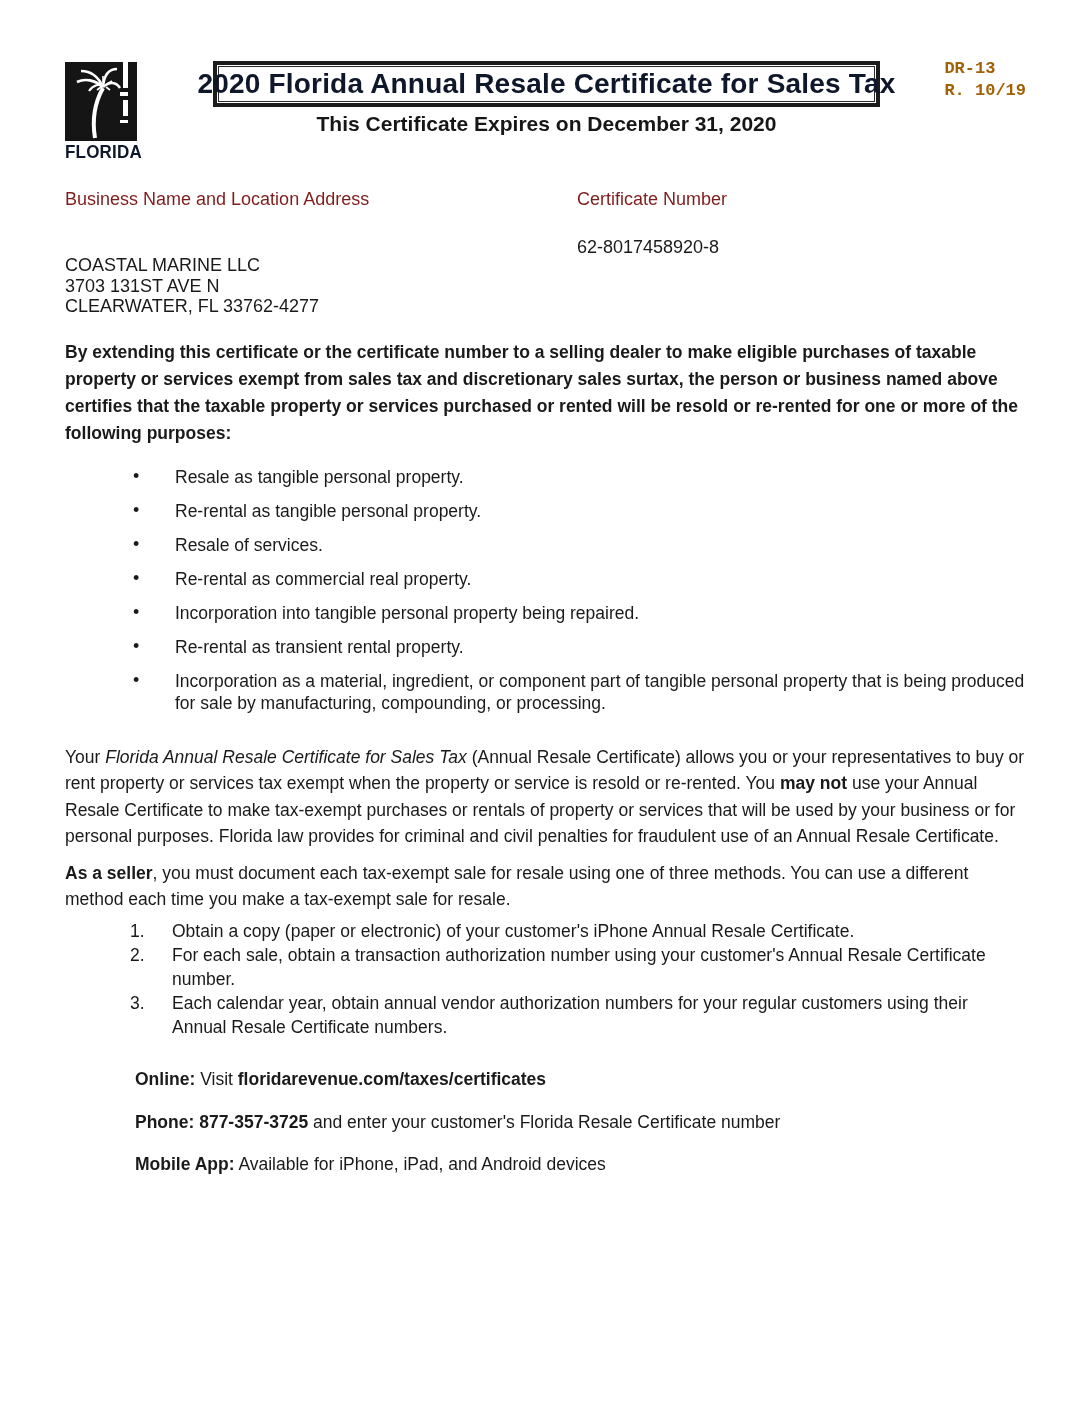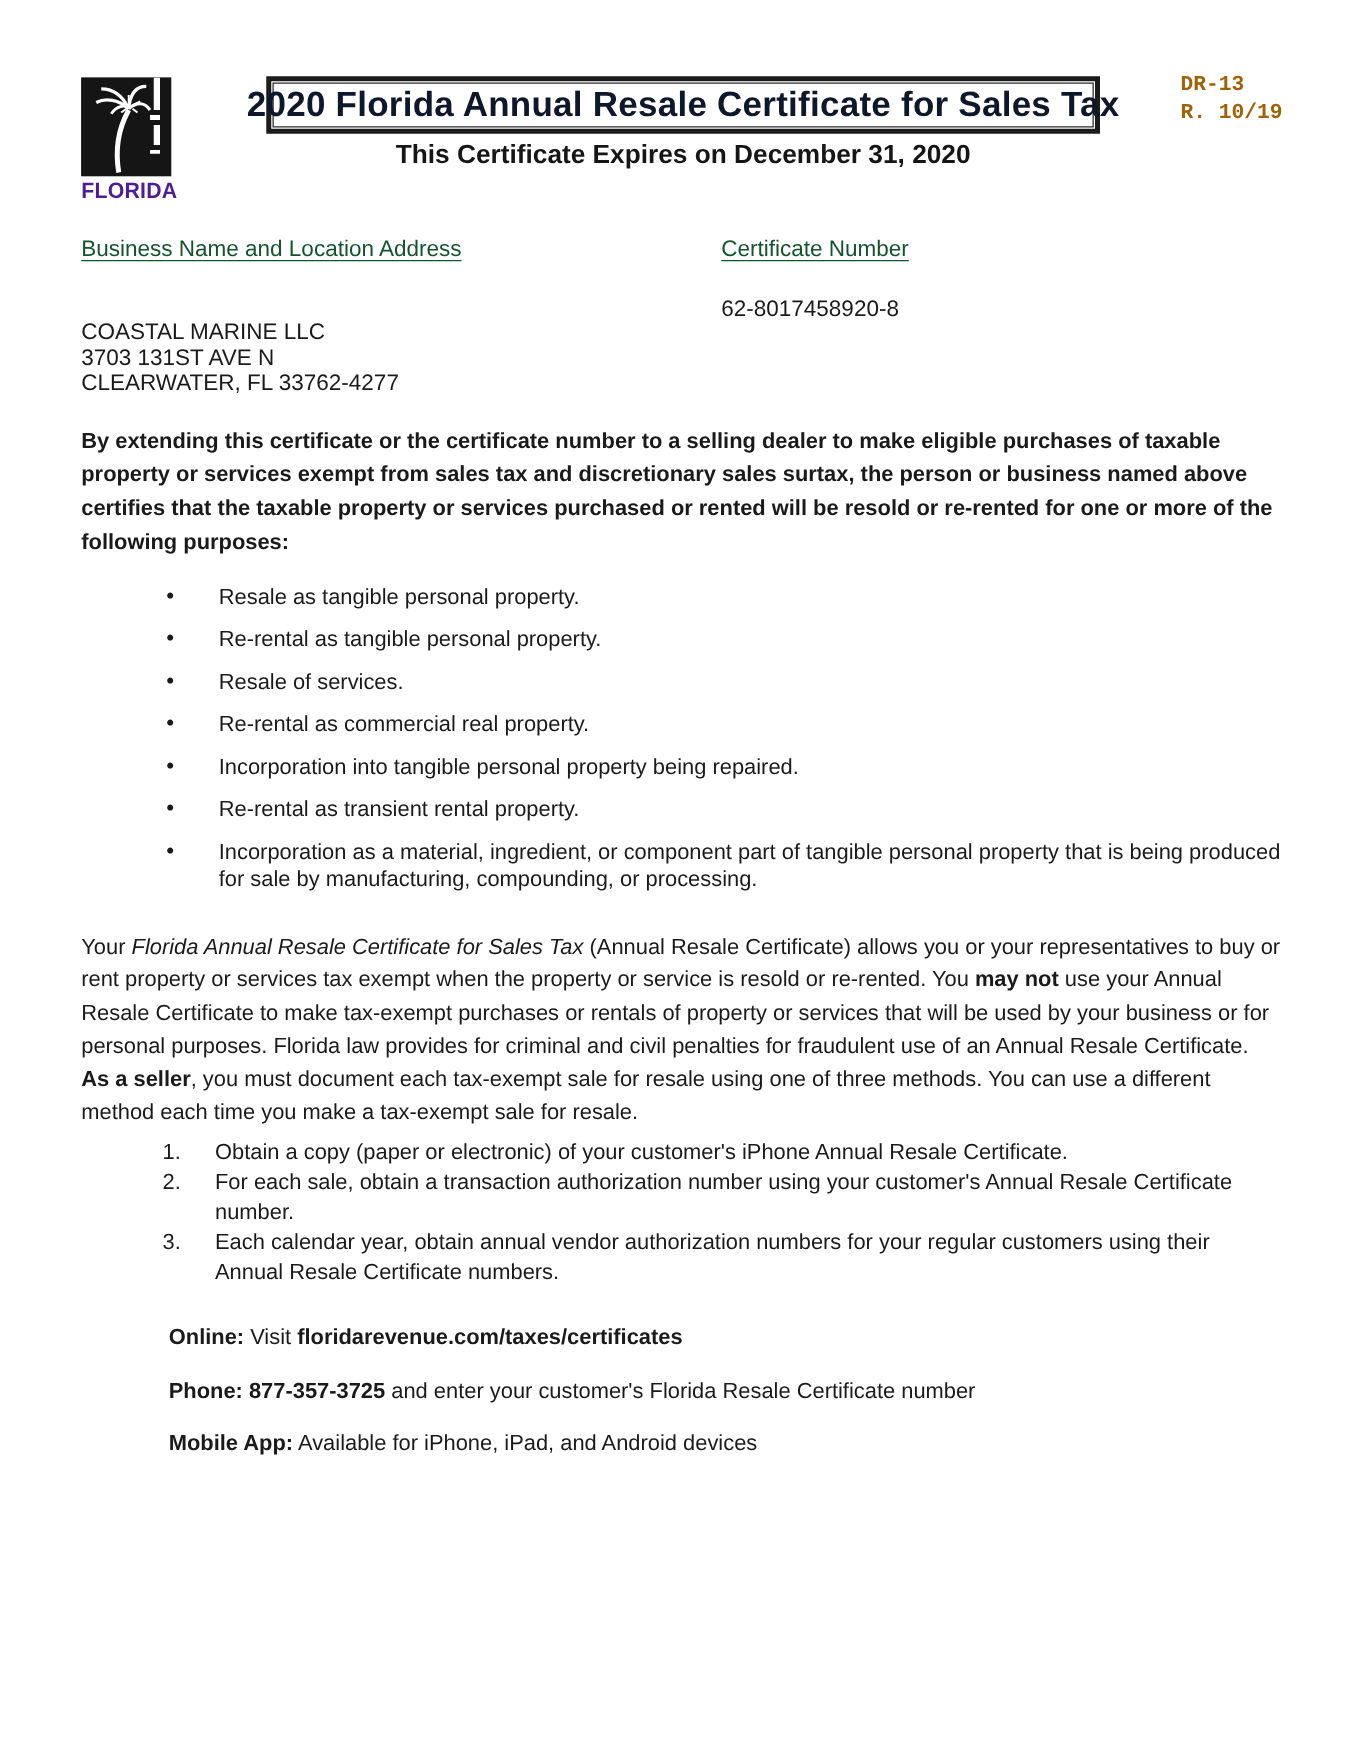--- a/index.html
+++ b/index.html
@@ -15,21 +15,21 @@
   }
 
   
   .logo { position: absolute; left: 65px; top: 62px; width: 74px; text-align: center; }
   .logo-box { width: 72px; height: 79px; background: #151515; display: block; }
   .logo-label {
     margin-top: 2px;
     font-size: 17px;
     font-weight: 800;
     letter-spacing: 0.2px;
-    color: #4c1d95;
+    color: #0f172a;
     transform: scaleY(1.05);
   }
 
   .title-box {
     position: absolute;
     left: 213px;
     top: 61px;
     width: 667px;
     height: 46px;
     border: 4px solid #1c1c1c;
@@ -81,23 +81,22 @@
     top: 186px;
     font-size: 17.5px;
     line-height: 27px;
   }
 
   .cols { display: flex; }
   .col-left { width: 512px; flex: none; }
   .col-right { flex: 1; }
   .section-heading {
     font-size: 18px;
-    text-decoration: underline;
     text-underline-offset: 3px;
-    color: #14532d;
+    color: #7f1d1d;
   }
   .cert-number { margin-top: 21px; font-size: 18px; }
   .address-block { margin-top: 42px; font-size: 18px; line-height: 20.5px; }
 
   .para { margin: 0; }
   .intro-para { margin-top: 22px; font-weight: bold; }
 
   .purpose-list { margin: 19px 0 0 0; padding: 0; list-style: none; }
   .purpose-item {
     position: relative;
@@ -107,21 +106,21 @@
     max-width: 880px;
   }
   .purpose-item .bullet {
     position: absolute;
     left: 68px;
     top: -1px;
     font-size: 18px;
   }
 
   .usage-para { margin-top: 29px; line-height: 26.5px; }
-  .seller-para { line-height: 26.5px; }
+  .seller-para { margin-top: 10px; line-height: 26.5px; }
 
   .method-list { margin: 7px 0 0 0; padding: 0; list-style: none; line-height: 23.5px; }
   .method-item { position: relative; padding-left: 107px; margin-bottom: 1px; max-width: 930px; }
   .method-num { position: absolute; left: 65px; top: 0; }
 
   .contact-block { margin-top: 29px; padding-left: 70px; }
   .contact-line { margin-bottom: 19.5px; line-height: 23px; }
 
   .b { font-weight: bold; text-align: center; }
   .i { font-style: italic; }

